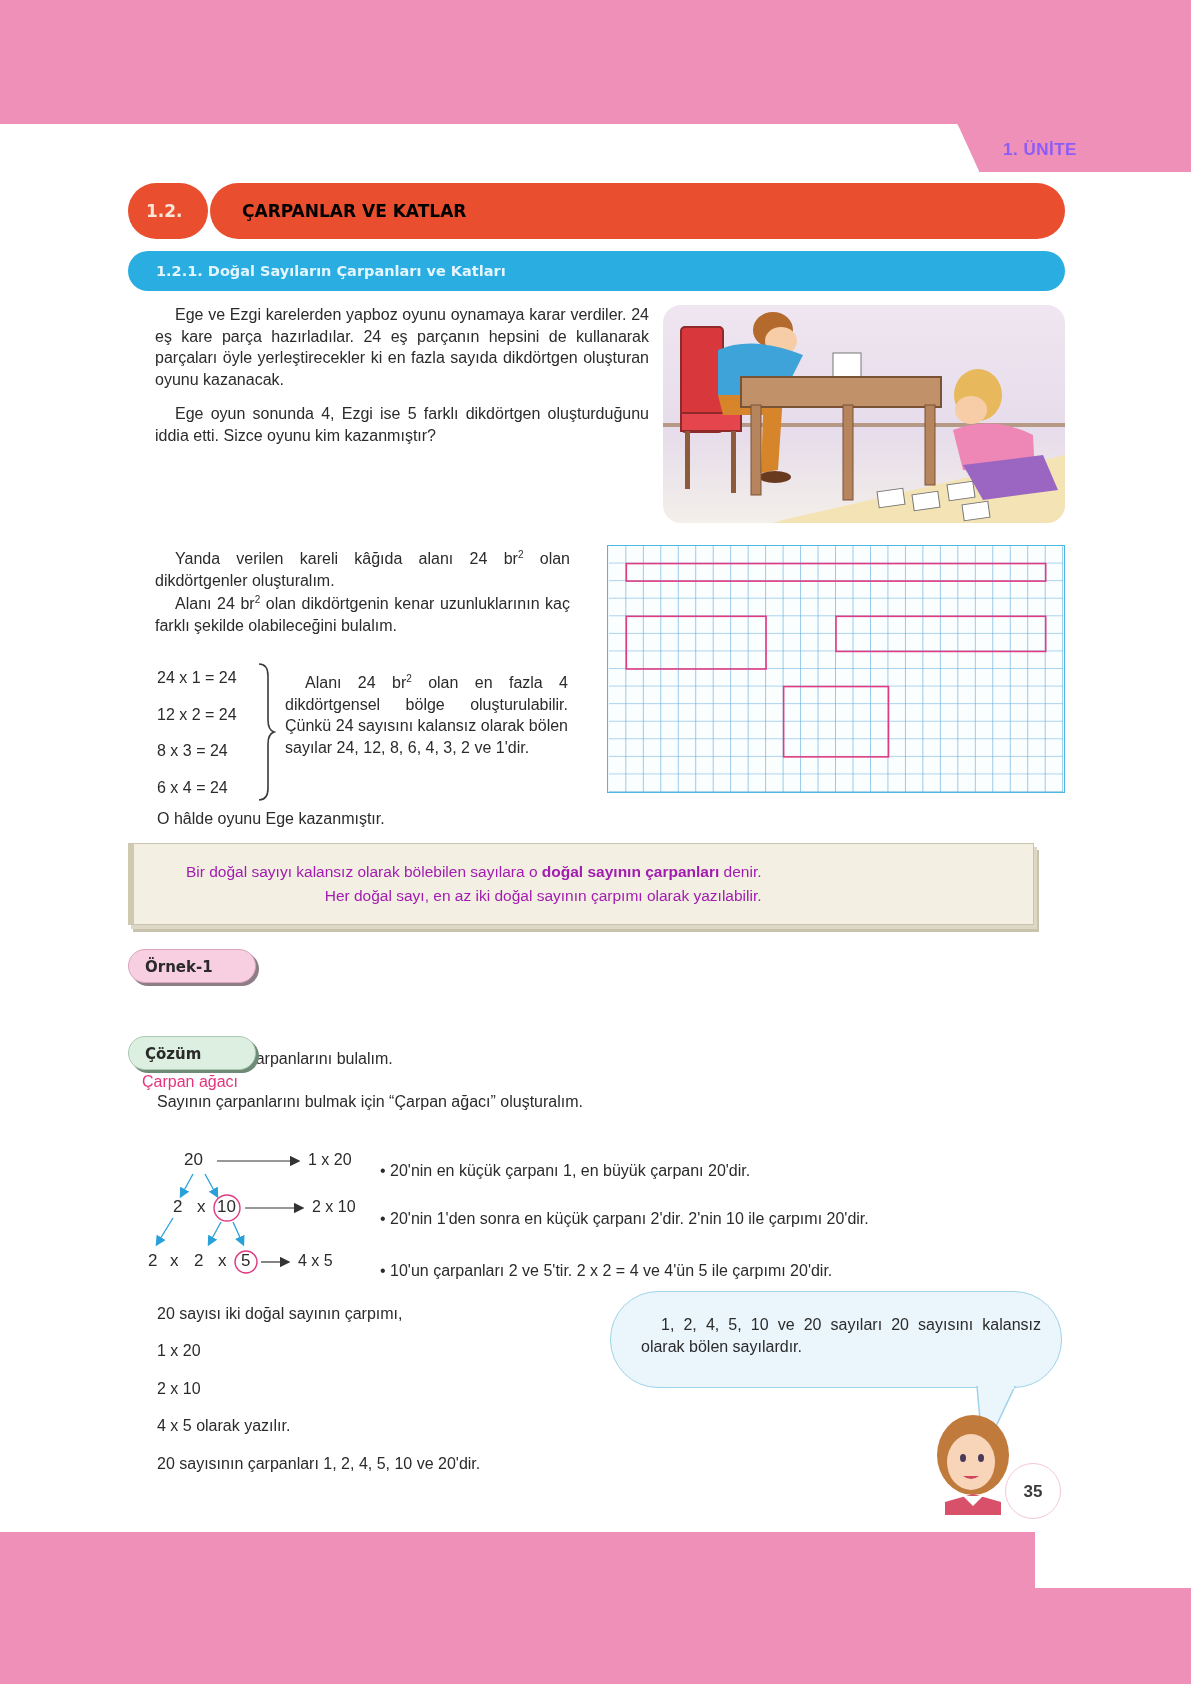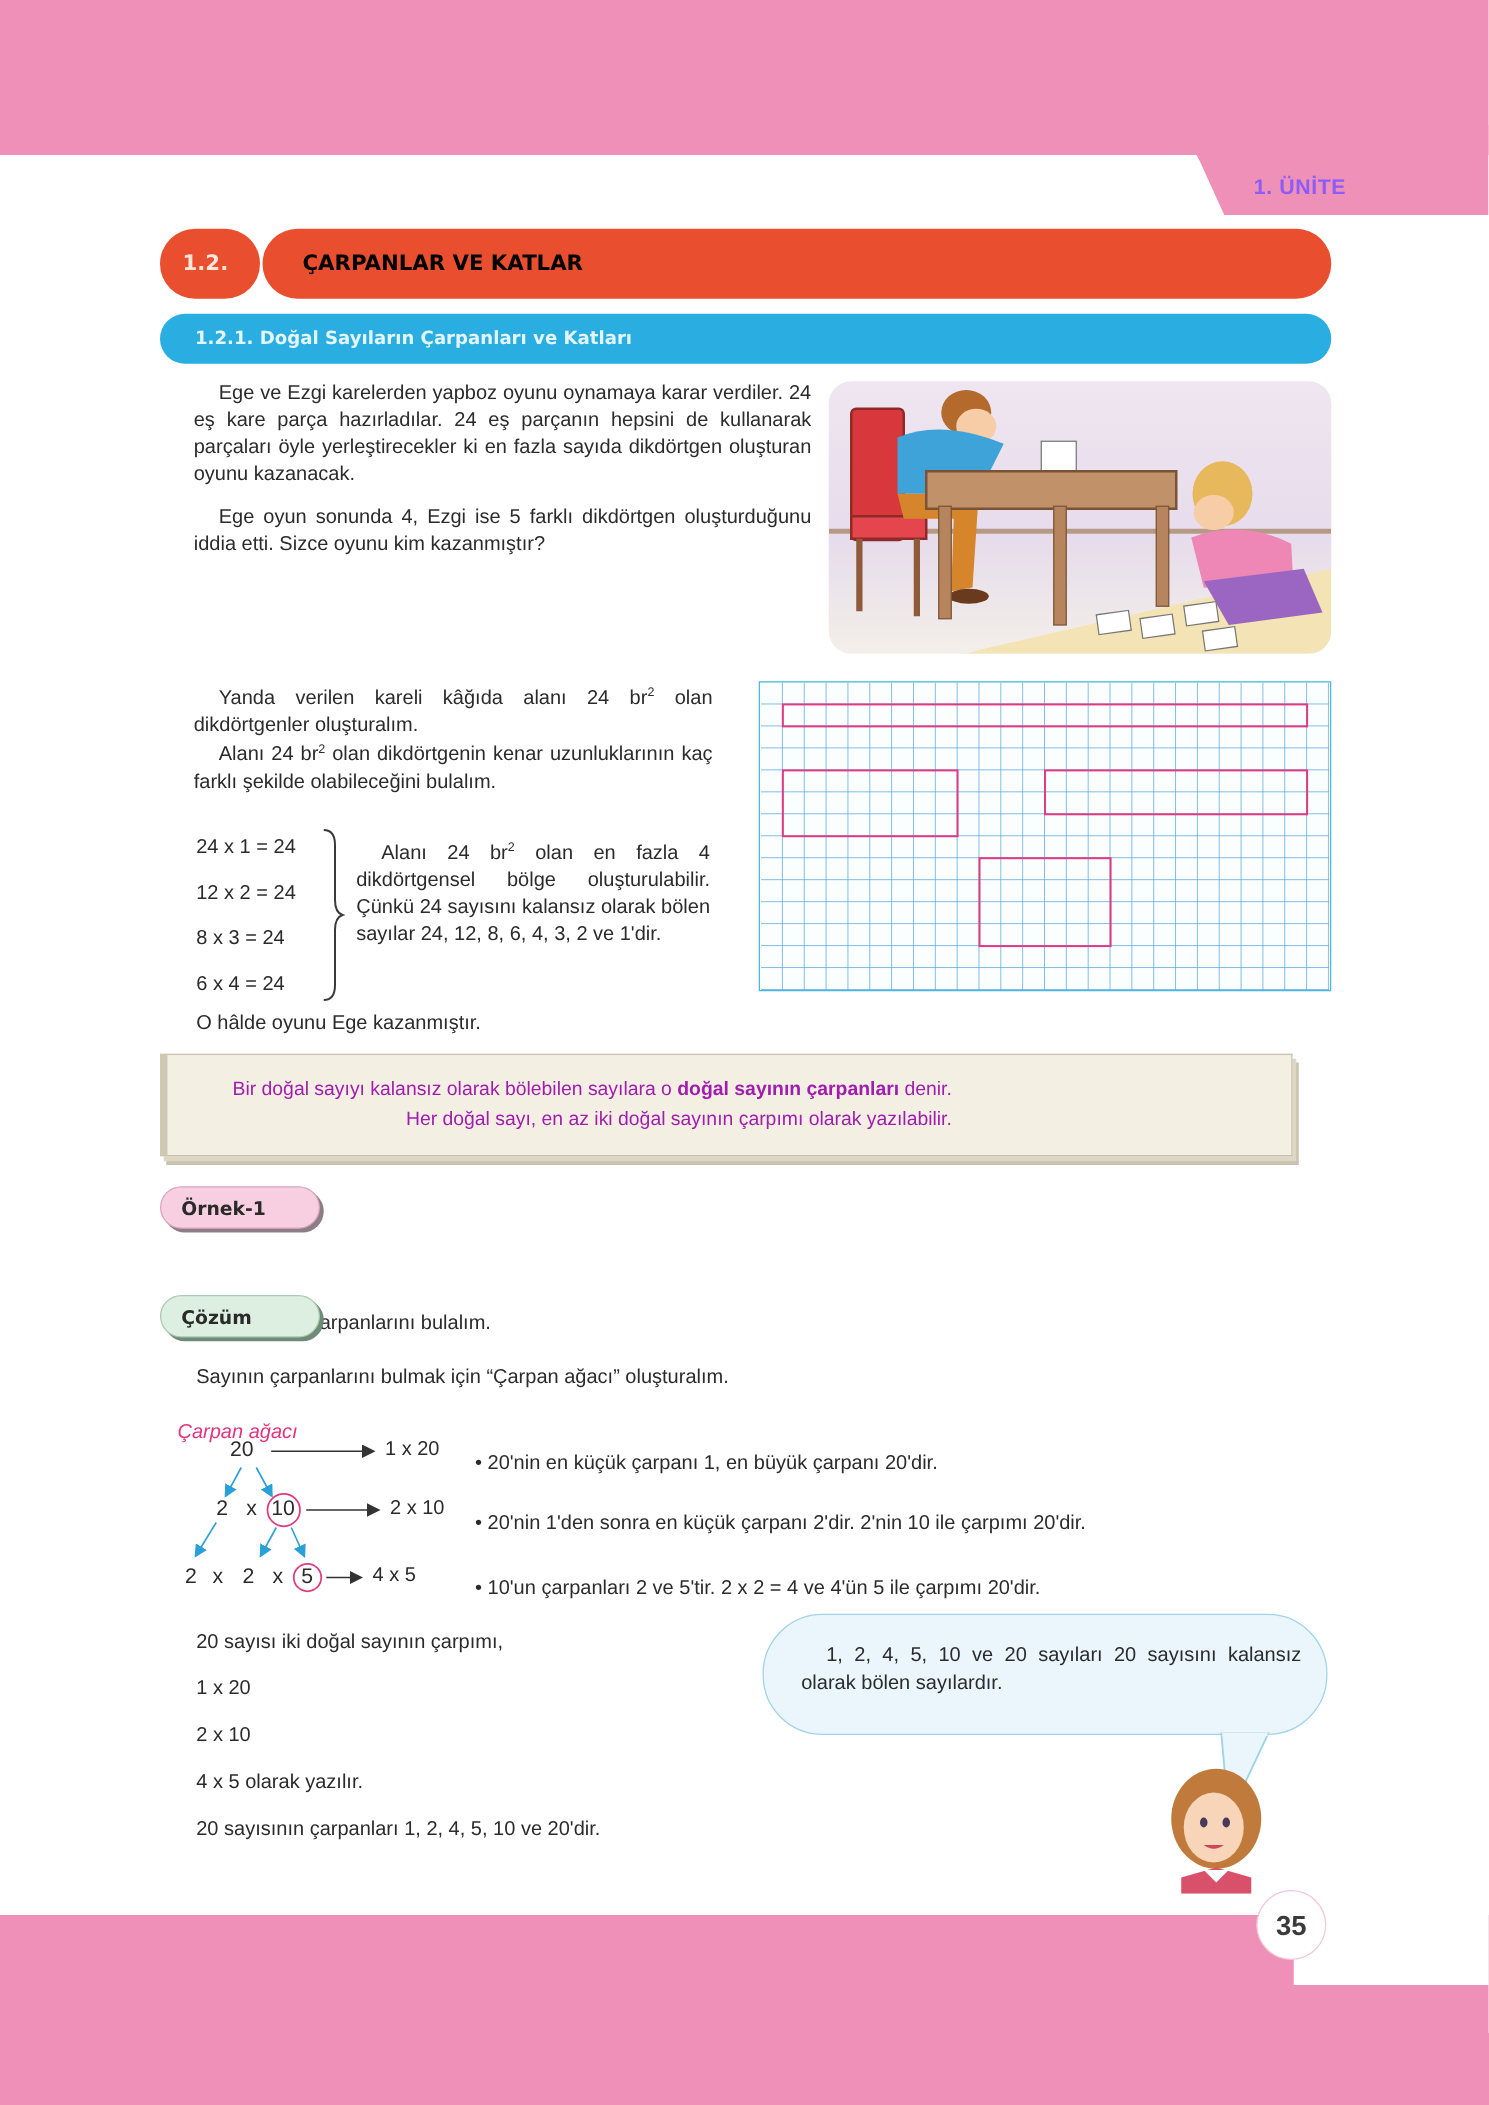--- a/index.html
+++ b/index.html
@@ -48,22 +48,22 @@
   .tree { position: absolute; left: 145px; top: 1150px; width: 260px; height: 135px; }
   .tree-num { position: absolute; font-size: 17px; color: #2b2b2b; }
   .tree-result { position: absolute; font-size: 16px; color: #2b2b2b; }
 
   .bubble { position: absolute; left: 610px; top: 1291px; width: 452px; height: 97px; border: 1.5px solid #9fd3e8;
             background: #eaf6fc; border-radius: 48px; }
   .bubble-text { position: absolute; left: 30px; top: 22px; width: 400px; font-size: 16px; line-height: 22px; text-align: justify; }
 
   .bottom-band { position: absolute; left: 0; top: 1532px; width: 1191px; height: 152px; background: #ef90b8; }
   .bottom-notch { position: absolute; left: 1035px; top: 1532px; width: 156px; height: 56px; background: #ffffff; }
-  .page-circle { position: absolute; left: 1005px; top: 1512px; width: 56px; height: 56px; border-radius: 50%; background: #ffffff;
-                 border: 1px solid #f2c7d9; text-align: center; line-height: 56px; font-weight: bold; font-size: 22px; color: #3b3b3b; }
+  .page-circle { position: absolute; left: 1005px; top: 1463px; width: 56px; height: 56px; border-radius: 50%; background: #ffffff;
+                 border: 1px solid #f2c7d9; text-align: center; line-height: 56px; font-weight: bold; font-size: 17px; color: #3b3b3b; }
 </style>
 </head>
 <body>
 
 <div class="top-band"></div>
 <div class="unit-tab"></div>
 <span class="unit-label">1. ÜNİTE</span>
 
 <div class="sec-bar">
   <div class="sec-num">1.2.</div>
@@ -151,21 +151,21 @@
   <div class="def-text">
     <div><span>Bir doğal sayıyı kalansız olarak bölebilen sayılara o </span><b>doğal sayının çarpanları</b><span> denir.</span></div>
     <div>Her doğal sayı, en az iki doğal sayının çarpımı olarak yazılabilir.</div>
   </div>
 </div>
 
 <div class="pill pill-ornek">Örnek-1</div>
 <p class="line" style="left:157px; top:1002px;margin-top:48px;">20 sayısının çarpanlarını bulalım.</p>
 <div class="pill pill-cozum">Çözüm</div>
 <p class="line" style="left:157px; top:1093px;">Sayının çarpanlarını bulmak için “Çarpan ağacı” oluşturalım.</p>
-<p class="line pink-label" style="left:142px; top:1137px;font-style:italic;">Çarpan ağacı</p>
+<p class="line pink-label" style="left:142px; top:1073px;">Çarpan ağacı</p>
 
 <div class="tree">
   <svg width="260" height="135" style="position:absolute;left:0;top:0;">
     <defs>
       <marker id="ab" markerWidth="8" markerHeight="8" refX="6" refY="4" orient="auto">
           <path d="M0,0 L8,4 L0,8 Z" fill="#2aa0d8"></path>
         </marker>
       <marker id="ak" markerWidth="9" markerHeight="9" refX="7" refY="4.5" orient="auto">
           <path d="M0,0 L9,4.5 L0,9 Z" fill="#333"></path>
         </marker>

